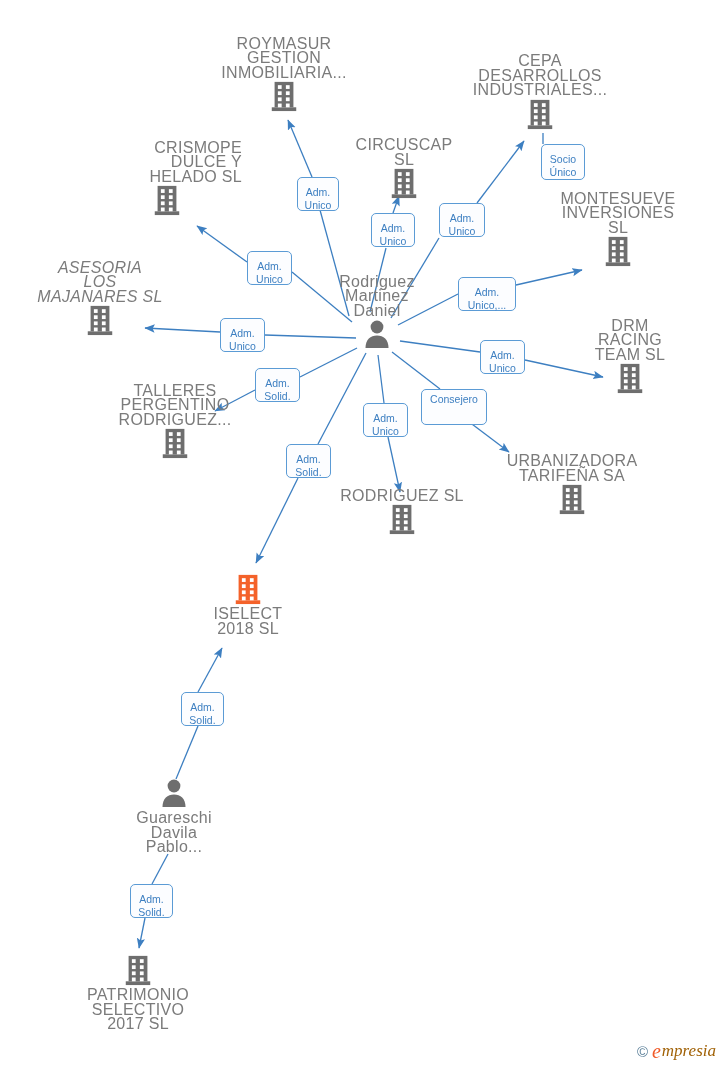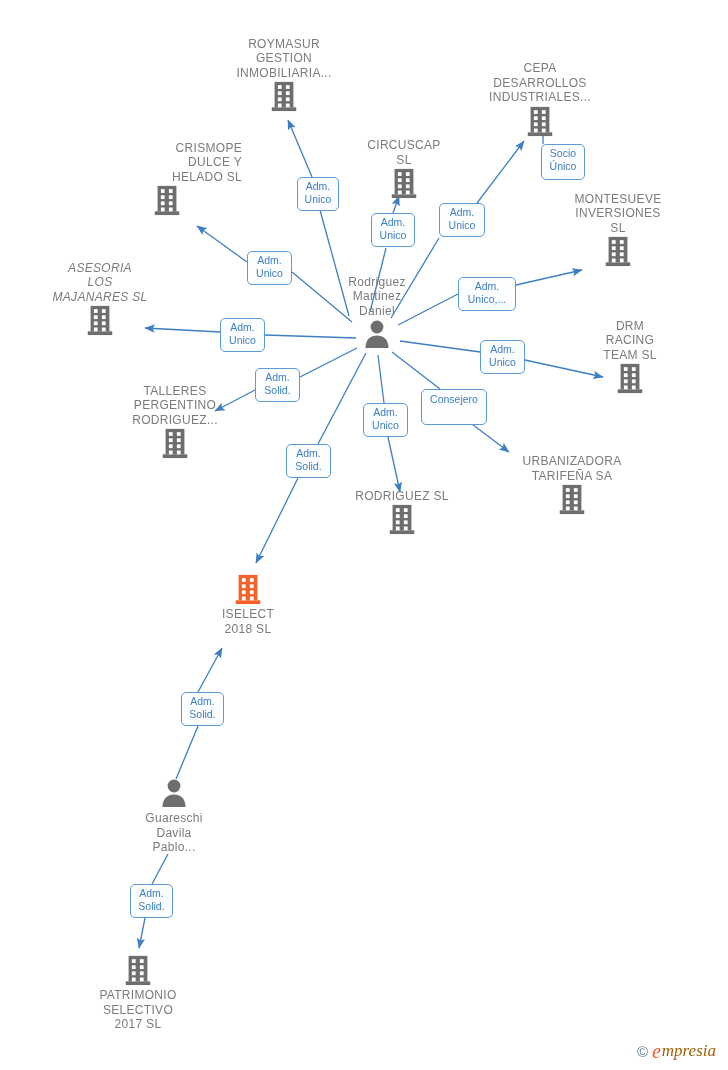--- a/index.html
+++ b/index.html
@@ -25,21 +25,21 @@
     height: 1070px;
   }
   .node {
     position: absolute;
     width: 150px;
     margin-left: -75px;
     text-align: center;
     user-select: none;
   }
   .node-label {
-    font-size: 12px;
+    font-size: 16px;
     line-height: 14.5px;
     color: #7b7b7b;
     letter-spacing: 0.3px;
     font-family: "Liberation Sans", sans-serif;
   }
   .node-icon {
     display: block;
     margin: 0 auto;
   }
   .node.label-below .node-icon { margin-bottom: 2px; }
@@ -50,21 +50,21 @@
     background: #fcfdff;
     color: #3d7fc1;
     font-size: 10.5px;
     line-height: 13px;
     text-align: center;
     padding: 3px 5px 3px 5px;
     font-family: "Liberation Sans", sans-serif;
     white-space: nowrap;
     box-sizing: border-box;
   }
-  .edge-label.two-line { padding-top: 2px; padding-bottom: 2px; }
+  .edge-label.two-line { padding-top: 8px; padding-bottom: 2px; }
   #watermark {
     position: absolute;
     right: 12px;
     bottom: 10px;
     display: flex;
     align-items: center;
     gap: 4px;
     font-family: "Liberation Serif", serif;
   }
   #watermark .wm-c {
@@ -174,21 +174,21 @@
             <rect x="3" y="29" width="26" height="4" fill="#6e6e6e"></rect>
             <rect x="9.5" y="5.5" width="4" height="4" fill="#ffffff"></rect>
             <rect x="18" y="5.5" width="4" height="4" fill="#ffffff"></rect>
             <rect x="9.5" y="12" width="4" height="4" fill="#ffffff"></rect>
             <rect x="18" y="12" width="4" height="4" fill="#ffffff"></rect>
             <rect x="9.5" y="18.5" width="4" height="4" fill="#ffffff"></rect>
             <rect x="18" y="18.5" width="4" height="4" fill="#ffffff"></rect>
             <rect x="9.5" y="25" width="4" height="4" fill="#ffffff"></rect>
             <rect x="18" y="25" width="4" height="4" fill="#ffffff"></rect>
           </svg></span></div>
-      <div class="node label-above" style="left: 540px; top: 61px;"><div class="node-label">CEPA<br>DESARROLLOS<br>INDUSTRIALES...</div><span><svg class="node-icon" width="32" height="32" viewBox="0 0 32 34" xmlns="http://www.w3.org/2000/svg">
+      <div class="node label-above" style="left: 540px; top: 54px;"><div class="node-label">CEPA<br>DESARROLLOS<br>INDUSTRIALES...</div><span><svg class="node-icon" width="32" height="32" viewBox="0 0 32 34" xmlns="http://www.w3.org/2000/svg">
             <rect x="6" y="2" width="20" height="27" fill="#6e6e6e"></rect>
             <rect x="3" y="29" width="26" height="4" fill="#6e6e6e"></rect>
             <rect x="9.5" y="5.5" width="4" height="4" fill="#ffffff"></rect>
             <rect x="18" y="5.5" width="4" height="4" fill="#ffffff"></rect>
             <rect x="9.5" y="12" width="4" height="4" fill="#ffffff"></rect>
             <rect x="18" y="12" width="4" height="4" fill="#ffffff"></rect>
             <rect x="9.5" y="18.5" width="4" height="4" fill="#ffffff"></rect>
             <rect x="18" y="18.5" width="4" height="4" fill="#ffffff"></rect>
             <rect x="9.5" y="25" width="4" height="4" fill="#ffffff"></rect>
             <rect x="18" y="25" width="4" height="4" fill="#ffffff"></rect>

